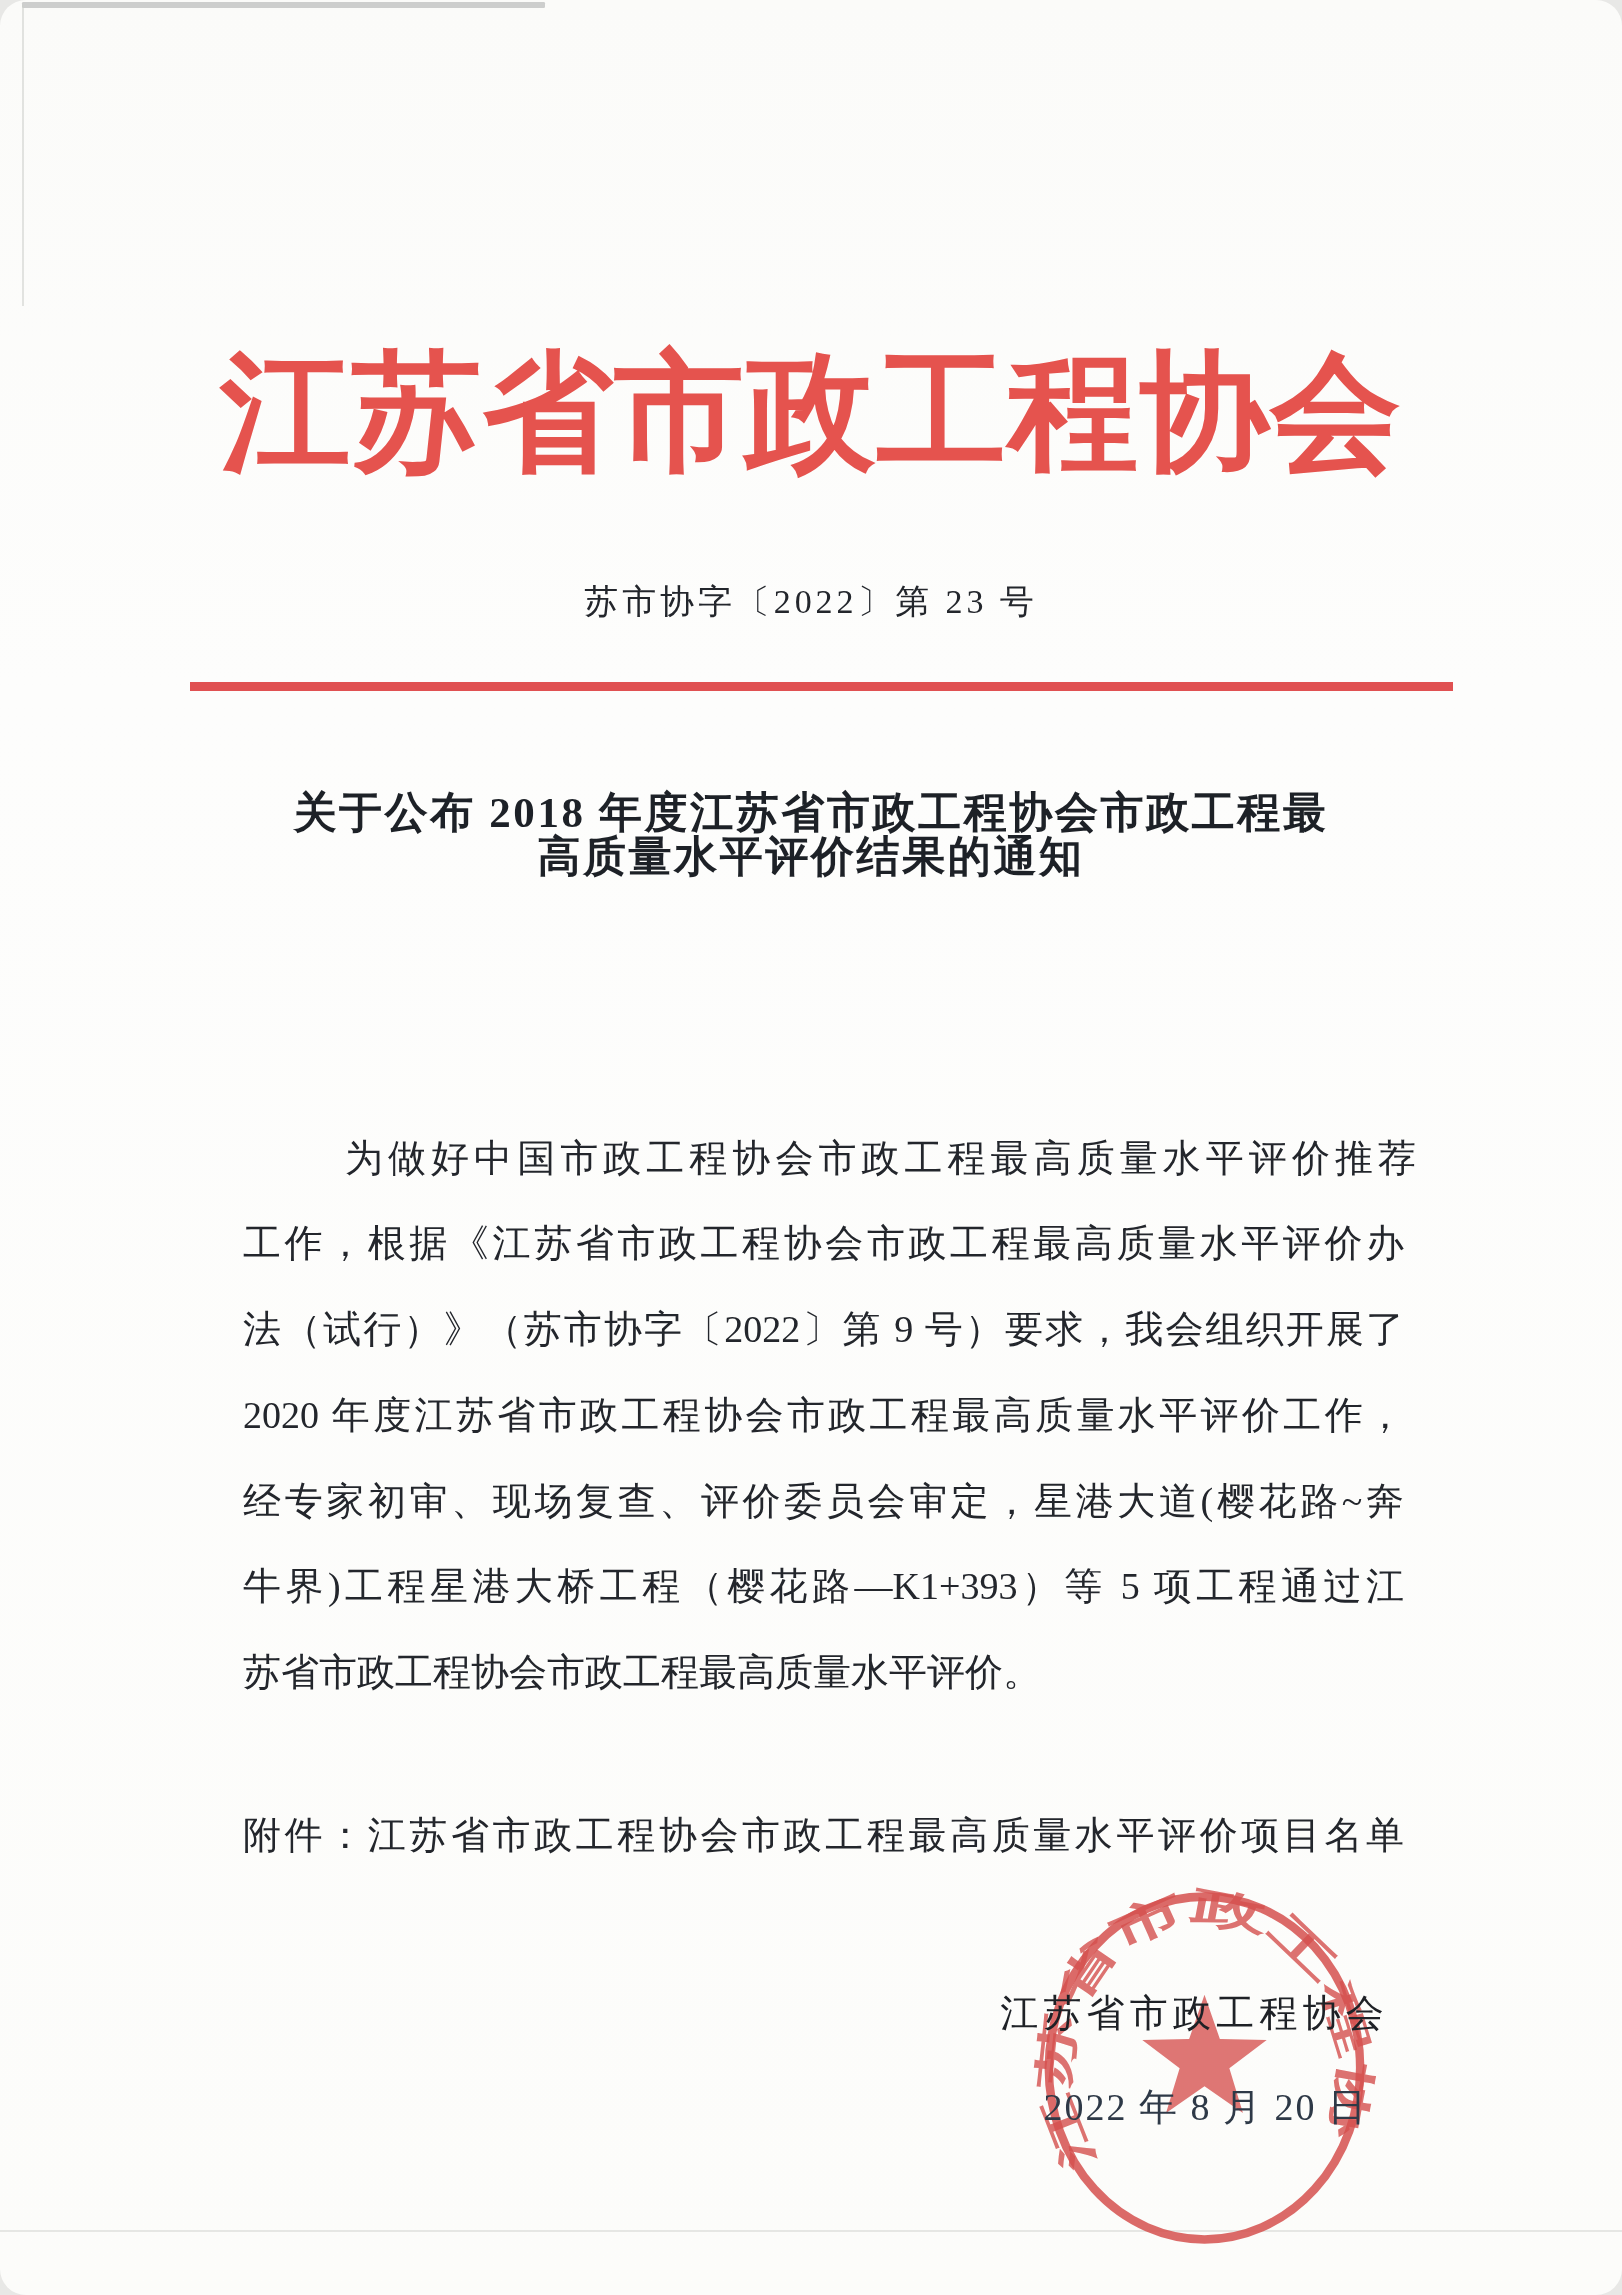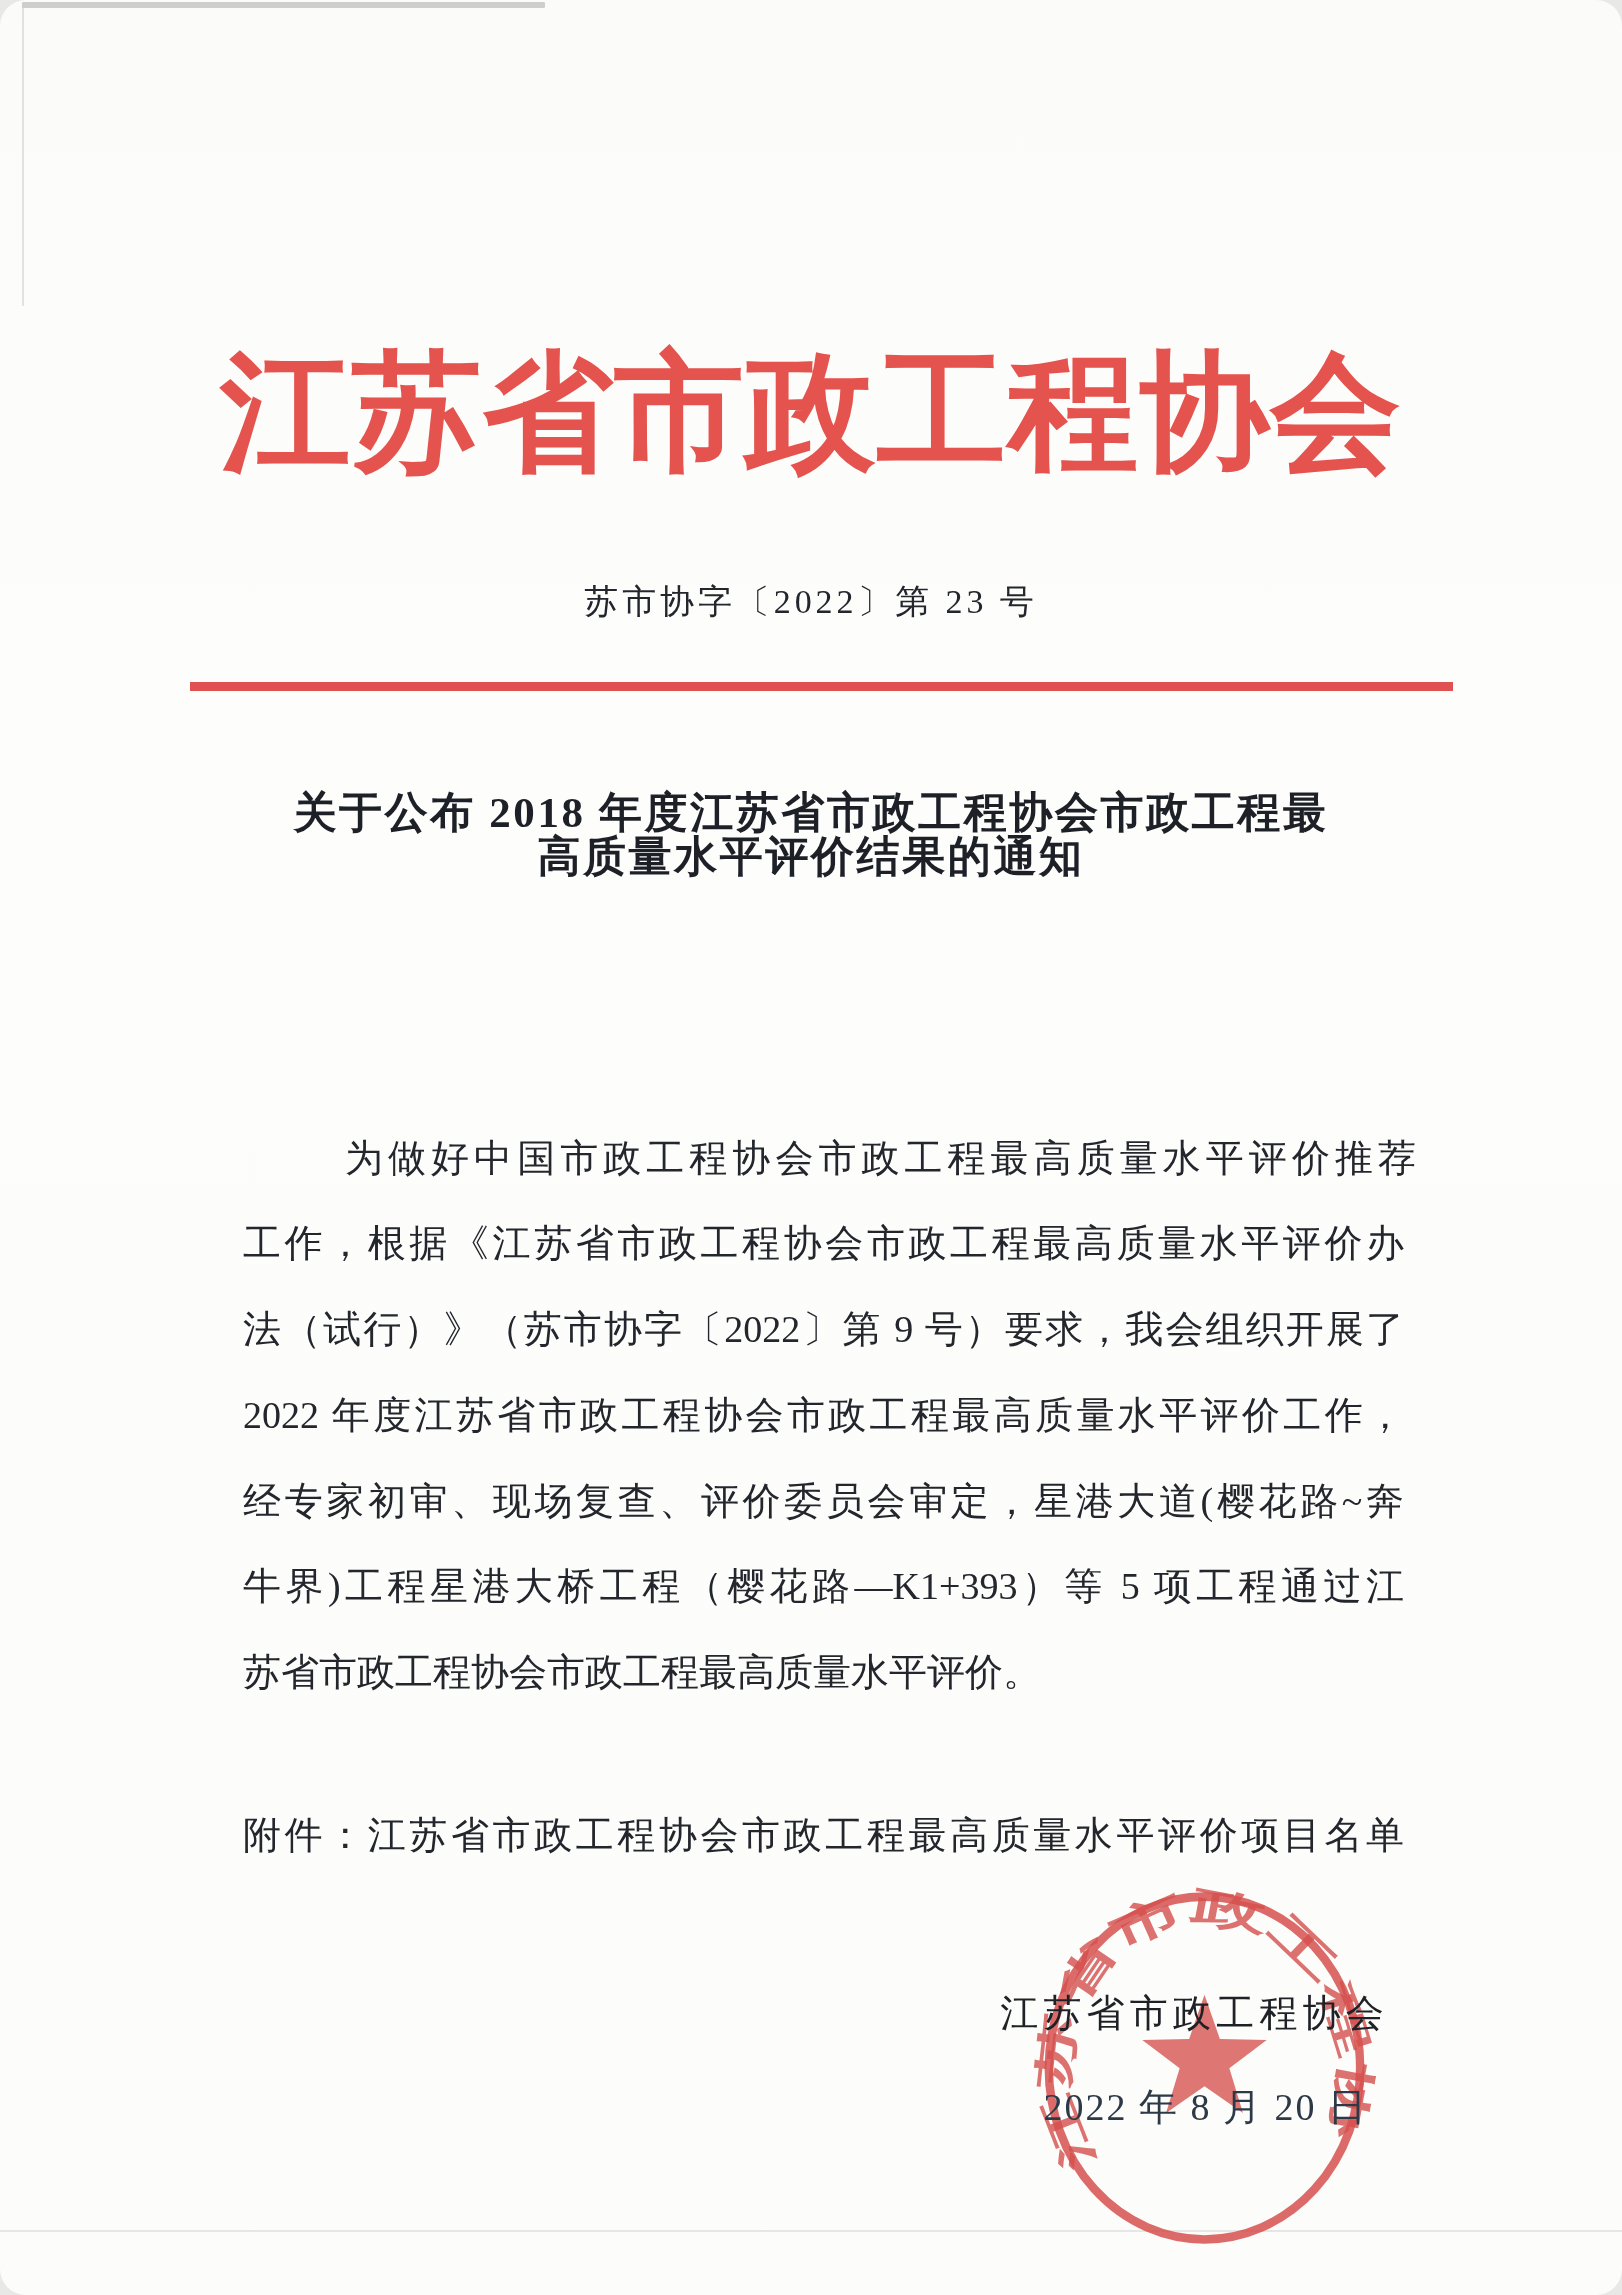--- a/index.html
+++ b/index.html
@@ -76,21 +76,21 @@
 
   <div class="red-rule"></div>
 
   <div class="notice-title l1">关于公布 2018 年度江苏省市政工程协会市政工程最</div>
   <div class="notice-title l2">高质量水平评价结果的通知</div>
 
 
   <div class="bodyline indent" style="top:1133px">为做好中国市政工程协会市政工程最高质量水平评价推荐</div>
   <div class="bodyline" style="top:1218px">工作，根据《江苏省市政工程协会市政工程最高质量水平评价办</div>
   <div class="bodyline" style="top:1304px">法（试行）》（苏市协字〔2022〕第 9 号）要求，我会组织开展了</div>
-  <div class="bodyline" style="top:1390px">2022 年度江苏省市政工程协会市政工程最高质量水平评价工作，</div>
+  <div class="bodyline" style="top:1390px">2020 年度江苏省市政工程协会市政工程最高质量水平评价工作，</div>
   <div class="bodyline" style="top:1476px">经专家初审、现场复查、评价委员会审定，星港大道(樱花路~奔</div>
   <div class="bodyline" style="top:1561px">牛界)工程星港大桥工程（樱花路—K1+393）等 5 项工程通过江</div>
   <div class="bodyline noj" style="top:1647px">苏省市政工程协会市政工程最高质量水平评价。</div>
 
   <div class="attachment">附件：江苏省市政工程协会市政工程最高质量水平评价项目名单</div>
 
   <svg class="seal" viewBox="-262 -292 524 584" xmlns="http://www.w3.org/2000/svg">
     <defs>
       <path id="sealArc" d="M -162 140 A 206 224 0 1 1 162 140" fill="none"></path>
     </defs>

